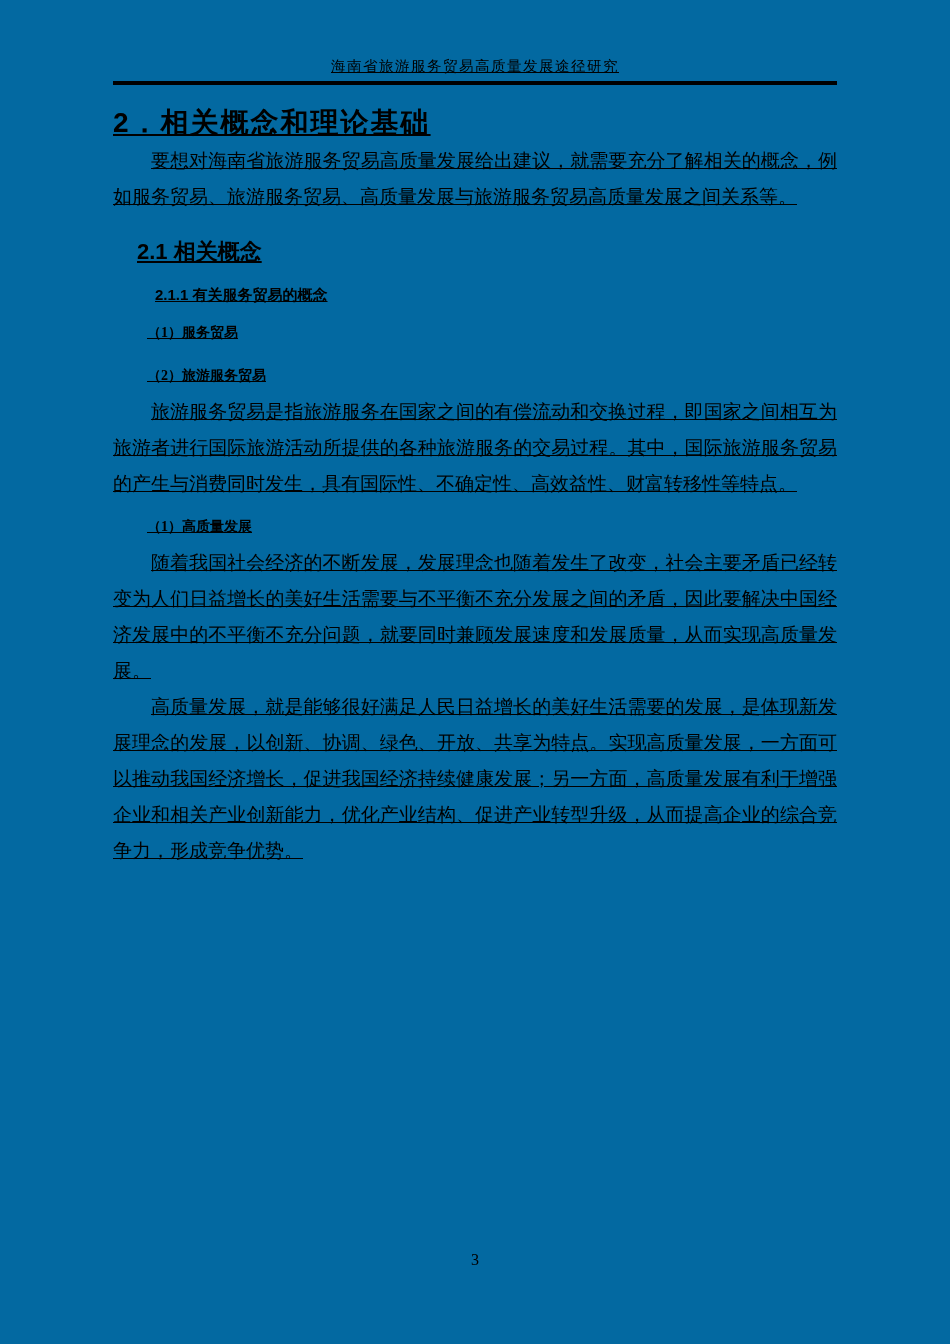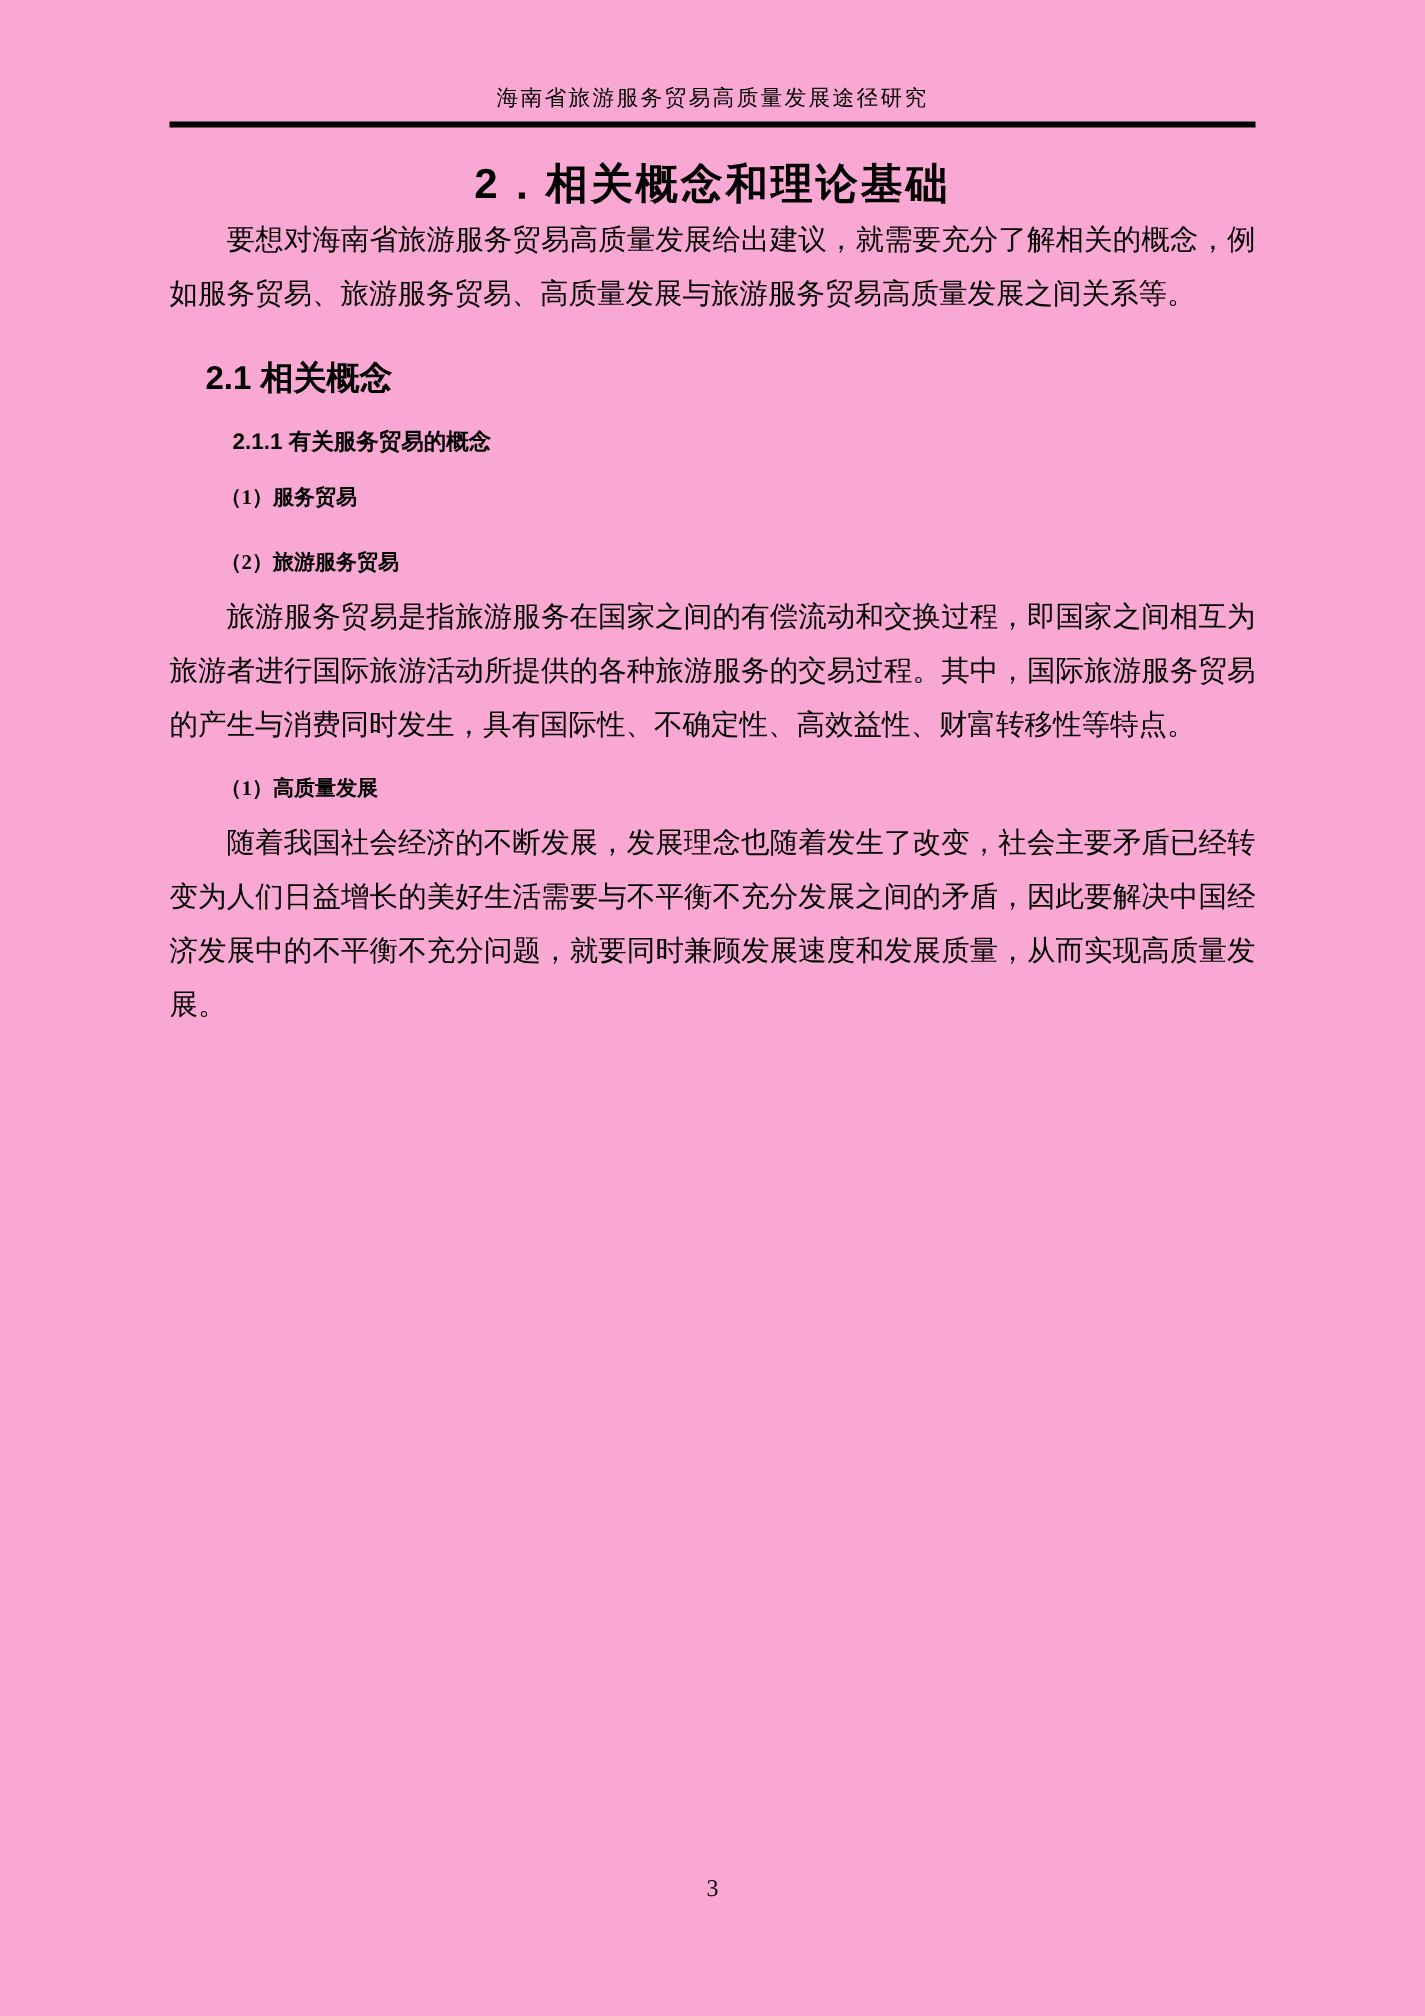--- a/index.html
+++ b/index.html
@@ -7,35 +7,36 @@
   body {
     width: 950px; height: 1344px;
     color: #000;
     font-family: "Liberation Serif", "DejaVu Serif", serif;
     overflow: hidden;
   }
   .page {
     position: relative;
     width: 950px; height: 1344px;
     padding: 54px 113px 0 113px;
-    background: #f9a8d4;
+    background: #0369a1;
+    text-decoration: underline;
   }
   .running-head {
     text-align: center;
     font-size: 14.5px;
     line-height: 24px;
     letter-spacing: 1.5px;
   }
   .header-rule {
     margin-top: 3px;
     border-bottom: 4.5px solid #000;
   }
   .chapter-title {
     margin-top: 18px;
-    text-align: center;
+    text-align: left;
     font-size: 28px;
     line-height: 40px;
     font-weight: bold;
     letter-spacing: 2px;
     font-family: "Liberation Sans", "DejaVu Sans", sans-serif;
   }
   .para {
     font-size: 19px;
     line-height: 36px;
     text-align: justify;
@@ -99,17 +100,18 @@
 
   <h4 class="h4">（2）旅游服务贸易</h4>
 
   <p class="para">旅游服务贸易是指旅游服务在国家之间的有偿流动和交换过程，即国家之间相互为旅游者进行国际旅游活动所提供的各种旅游服务的交易过程。其中，国际旅游服务贸易的产生与消费同时发生，具有国际性、不确定性、高效益性、财富转移性等特点。</p>
 
 
   <h4 class="h4">（1）高质量发展</h4>
 
   <p class="para">随着我国社会经济的不断发展，发展理念也随着发生了改变，社会主要矛盾已经转变为人们日益增长的美好生活需要与不平衡不充分发展之间的矛盾，因此要解决中国经济发展中的不平衡不充分问题，就要同时兼顾发展速度和发展质量，从而实现高质量发展。</p>
 
+  <p class="para">高质量发展，就是能够很好满足人民日益增长的美好生活需要的发展，是体现新发展理念的发展，以创新、协调、绿色、开放、共享为特点。实现高质量发展，一方面可以推动我国经济增长，促进我国经济持续健康发展；另一方面，高质量发展有利于增强企业和相关产业创新能力，优化产业结构、促进产业转型升级，从而提高企业的综合竞争力，形成竞争优势。</p>
 
 
   <div class="page-number">3</div>
 
 </div>
 
 </body></html>

